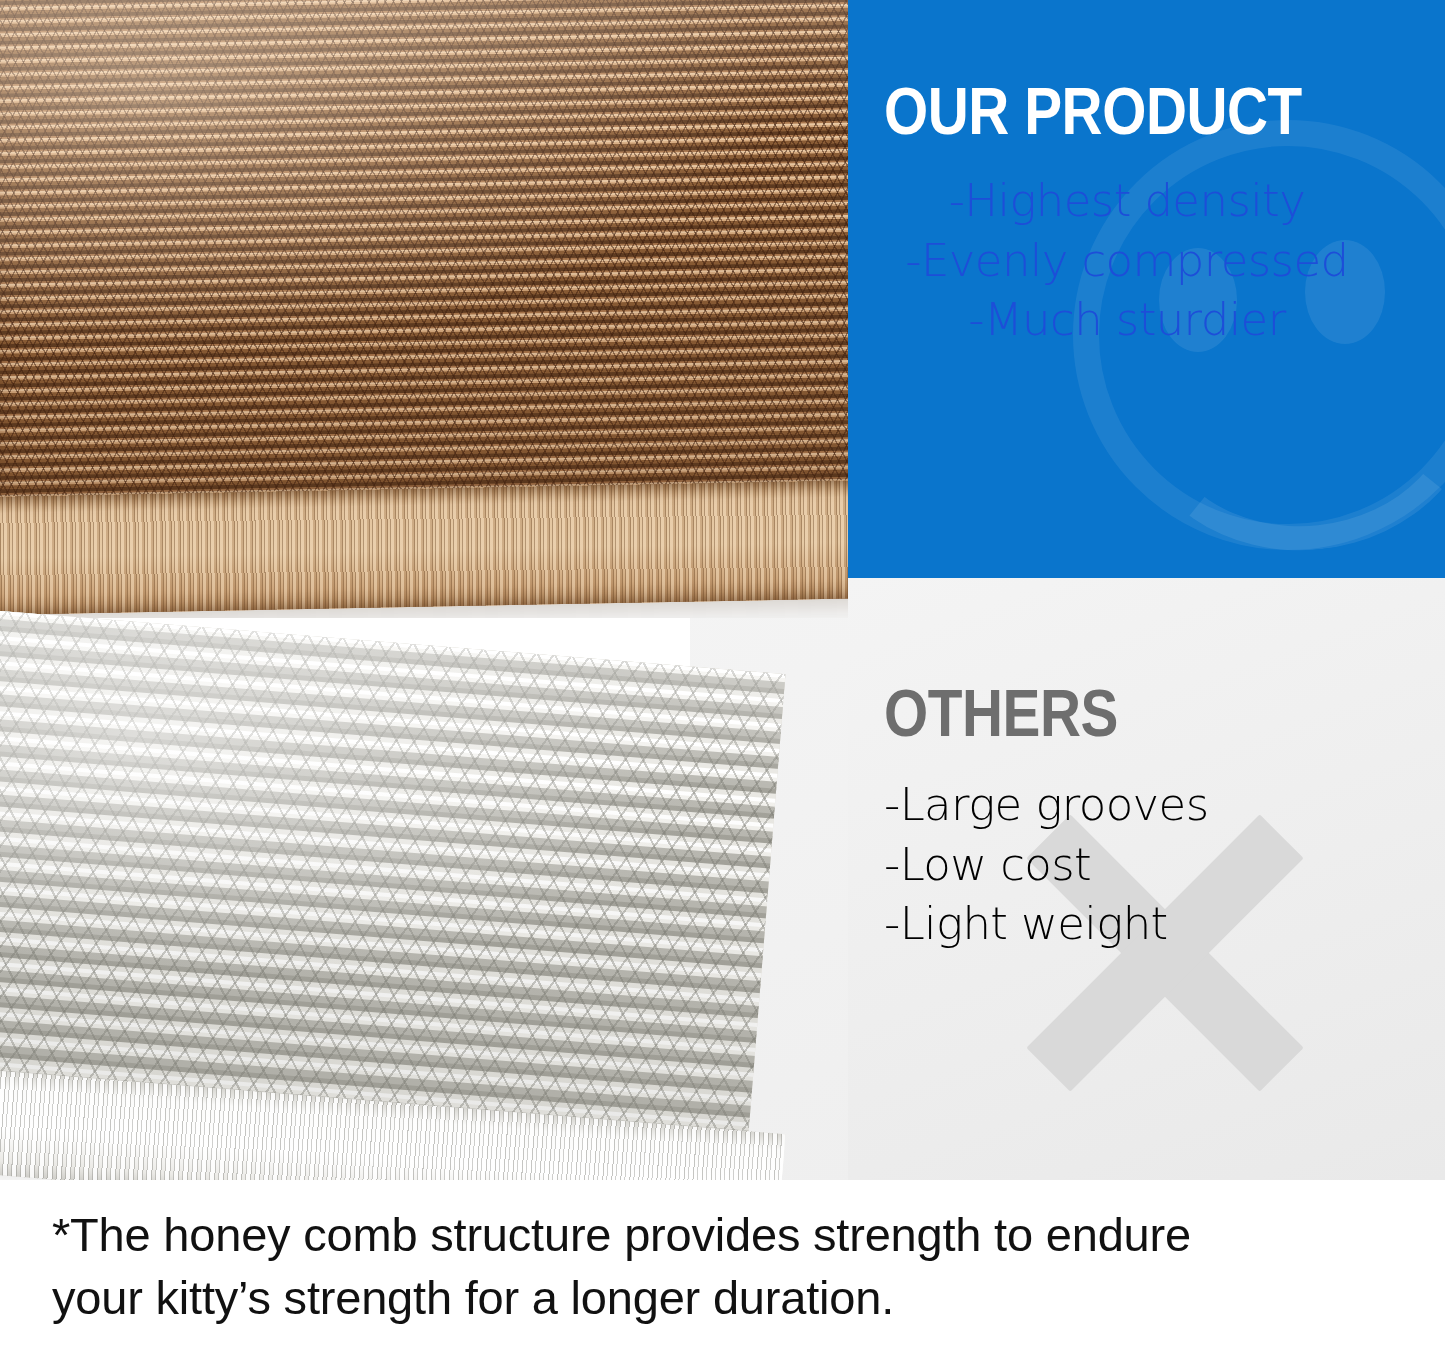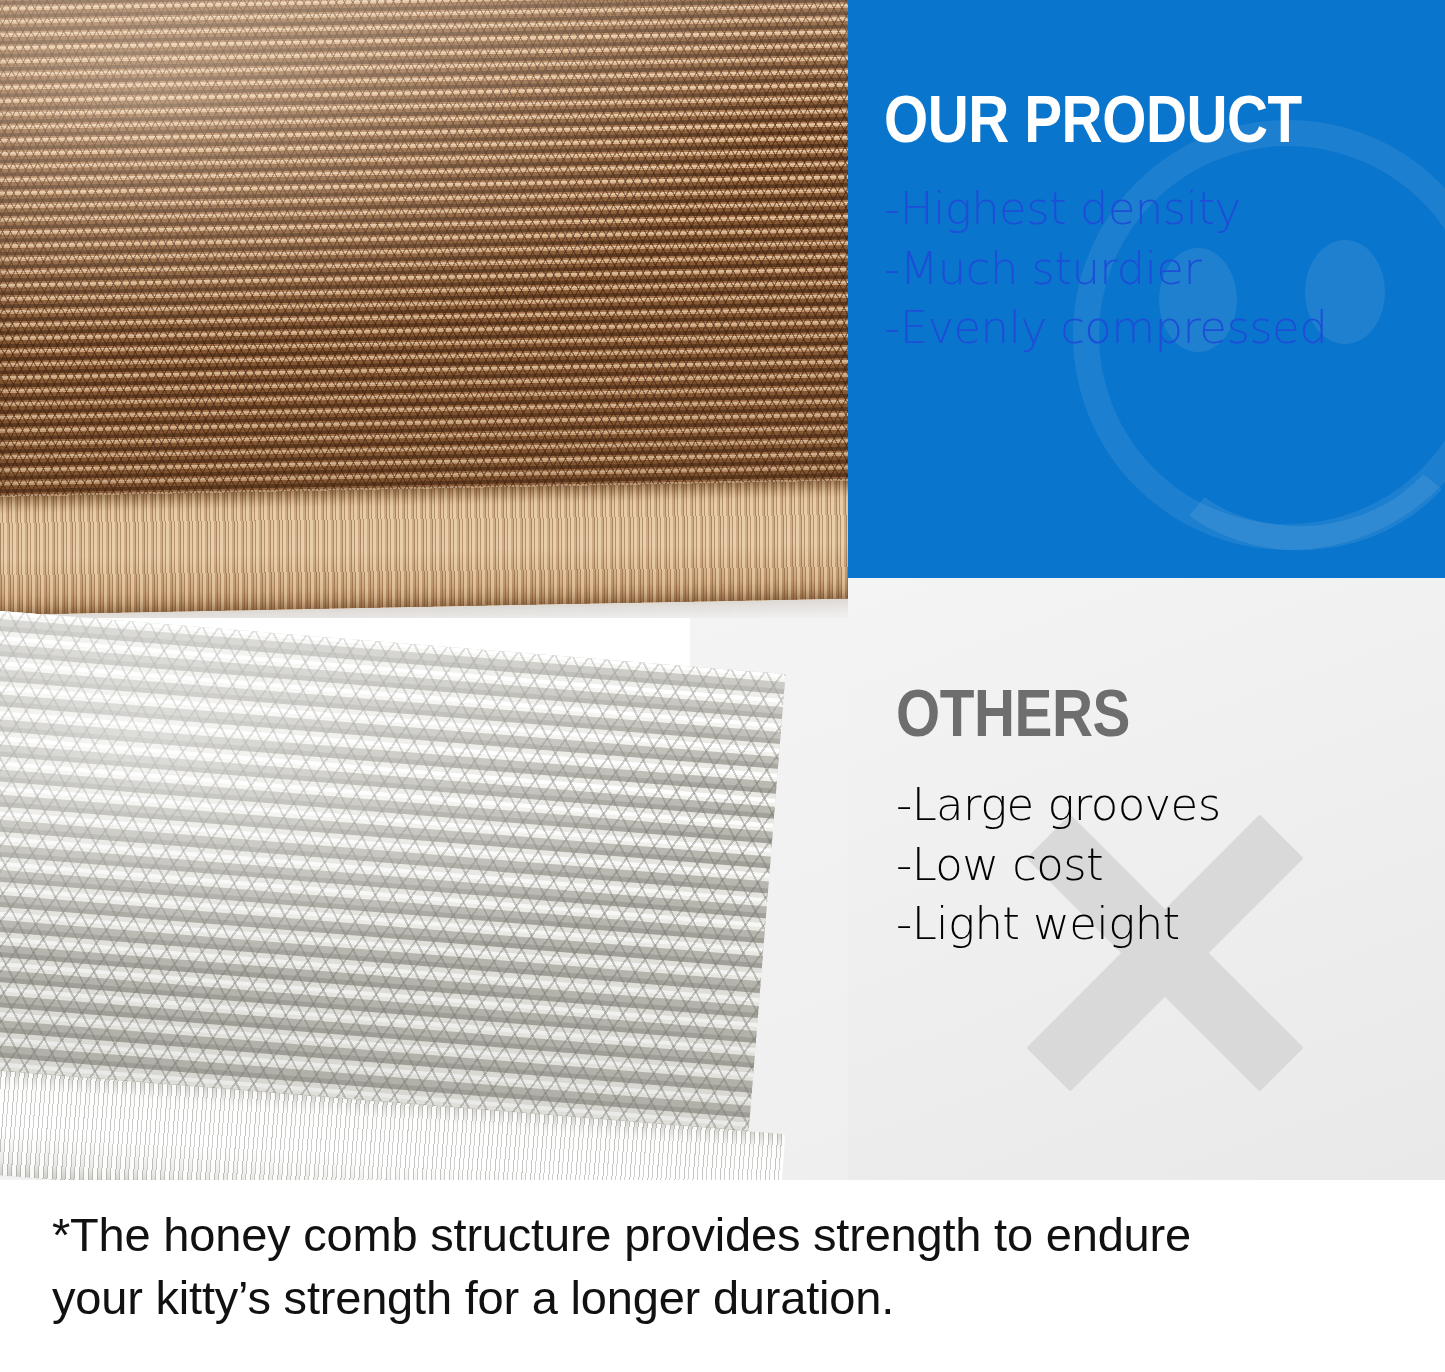--- a/index.html
+++ b/index.html
@@ -204,37 +204,37 @@
 
   <div class="blue-panel">
     <div class="smiley">
       <div class="ring"></div>
       <div class="eye-l"></div>
       <div class="eye-r"></div>
       <div class="mouth"></div>
     </div>
   </div>
 
-  <div class="panel-text" style="left:884px;top:88px;">
+  <div class="panel-text" style="left:884px;top:80px;text-align:center;">
     <div class="heading heading-blue">OUR PRODUCT</div>
     <ul class="bullets bullets-blue" style="margin-top:28px;">
       <li>-Highest density</li>
+      <li>-Evenly compressed</li>
       <li>-Much sturdier</li>
-      <li>-Evenly compressed</li>
     </ul>
   </div>
 
   <div class="gray-panel">
     <div class="xmark">
       <span class="b1"></span>
       <span class="b2"></span>
     </div>
   </div>
 
-  <div class="panel-text" style="left:884px;top:682px;margin-left:12px;">
+  <div class="panel-text" style="left:884px;top:682px;">
     <div class="heading heading-gray">OTHERS</div>
     <ul class="bullets bullets-gray" style="margin-top:30px;">
       <li>-Large grooves</li>
       <li>-Low cost</li>
       <li>-Light weight</li>
     </ul>
   </div>
 
   <div class="caption-bar">
     <div class="caption">

